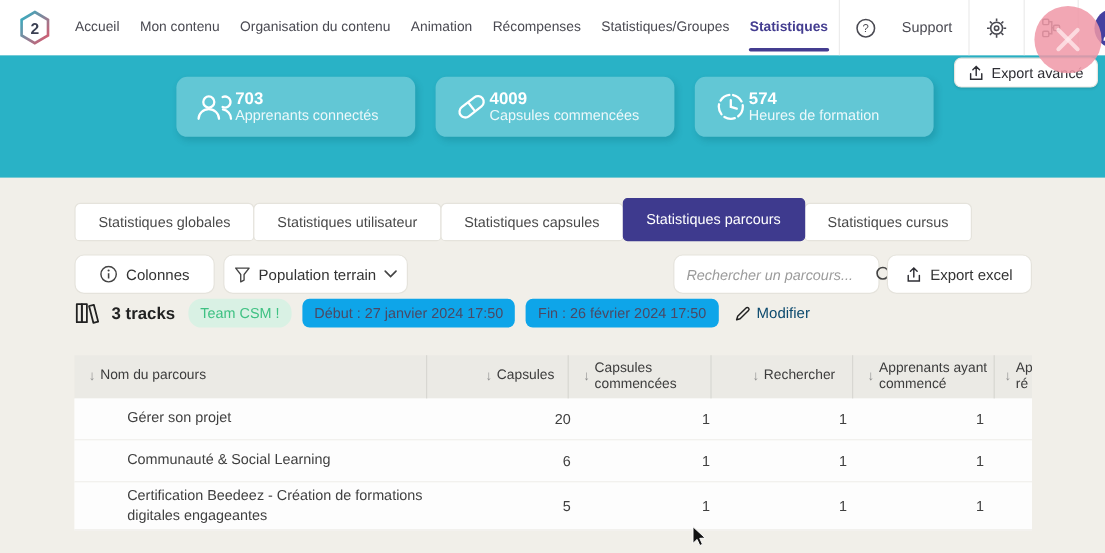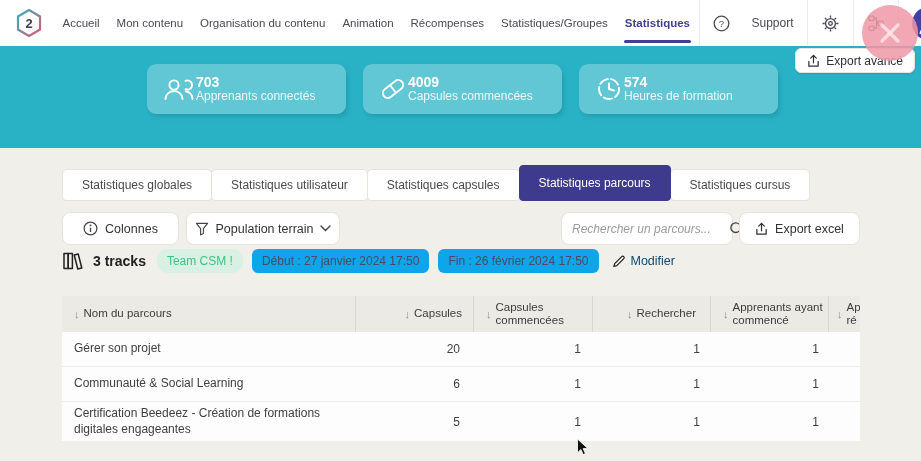--- a/index.html
+++ b/index.html
@@ -67,21 +67,21 @@
   .col-name { width:293px; padding-left:12px; }
   .col-caps { width:118px; justify-content:flex-end; padding-right:11px; }
   .col-cc   { width:119px; padding-left:12px; }
   .col-app  { width:118px; justify-content:flex-end; padding-right:14px; }
   .col-aac  { width:118px; padding-left:12px; }
   .col-clip { width:32px; padding-left:8px; overflow:hidden; }
   .thead .col-caps, .thead .col-cc, .thead .col-app, .thead .col-aac, .thead .col-clip { border-left:1px solid #d8d7d2; }
   .th-multi { white-space:pre-line; }
   .trow { display:flex; align-items:center; background:#fdfdfd; border-bottom:1px solid #efeeea; min-height:35px; font-size:12px; color:#3f3f3f; }
   .td { display:flex; align-items:center; }
-  .td.col-name { padding-right:18px; line-height:1.3; padding-top:4px; padding-bottom:4px; }
+  .td.col-name { padding-right:18px; line-height:1.3; padding-top:4px; padding-bottom:4px;margin-left:32px; }
   .td.col-caps { justify-content:flex-end; padding-right:13px; }
   .td.col-cc   { justify-content:flex-end; padding-right:11px; padding-left:0; }
   .td.col-app  { justify-content:flex-end; padding-right:10px; }
   .td.col-aac  { justify-content:flex-end; padding-right:9px; padding-left:0; }
 
   .cursor { position:absolute; left:576px; top:438px; z-index:70; }
   svg { display:block; }
 </style>
 </head>
 <body>

